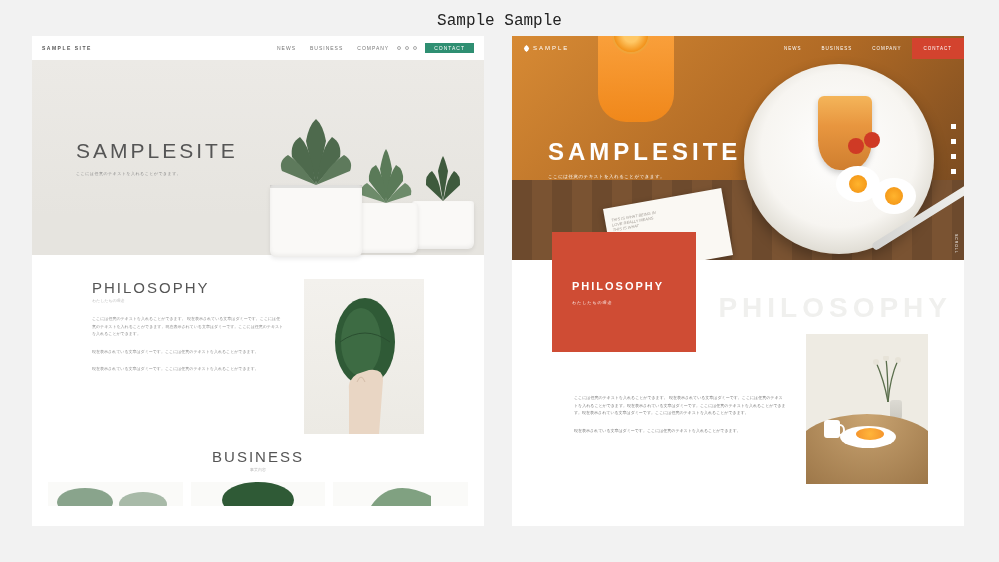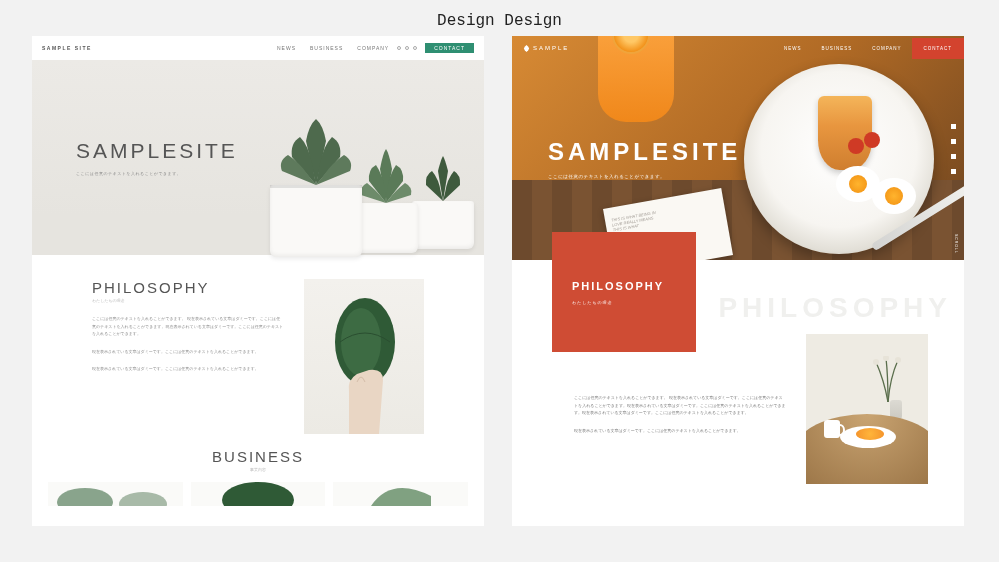--- a/index.html
+++ b/index.html
@@ -238,21 +238,21 @@
   }
   .plate2::after{
     content:""; position:absolute; top:2px; left:16px;
     width:28px;height:12px;border-radius:50%;
     background: radial-gradient(circle,#ffb53a,#f4922b);
   }
 </style>
 </head>
 <body>
 
-<div class="page-title">Design Design</div>
+<div class="page-title">Sample Sample</div>
 
 <div class="samples">
 
   <div class="sample left">
     <div class="l-header">
       <span class="l-logo">SAMPLE SITE</span>
       <div class="l-nav">
         <span>NEWS</span>
         <span>BUSINESS</span>
         <span>COMPANY</span>

